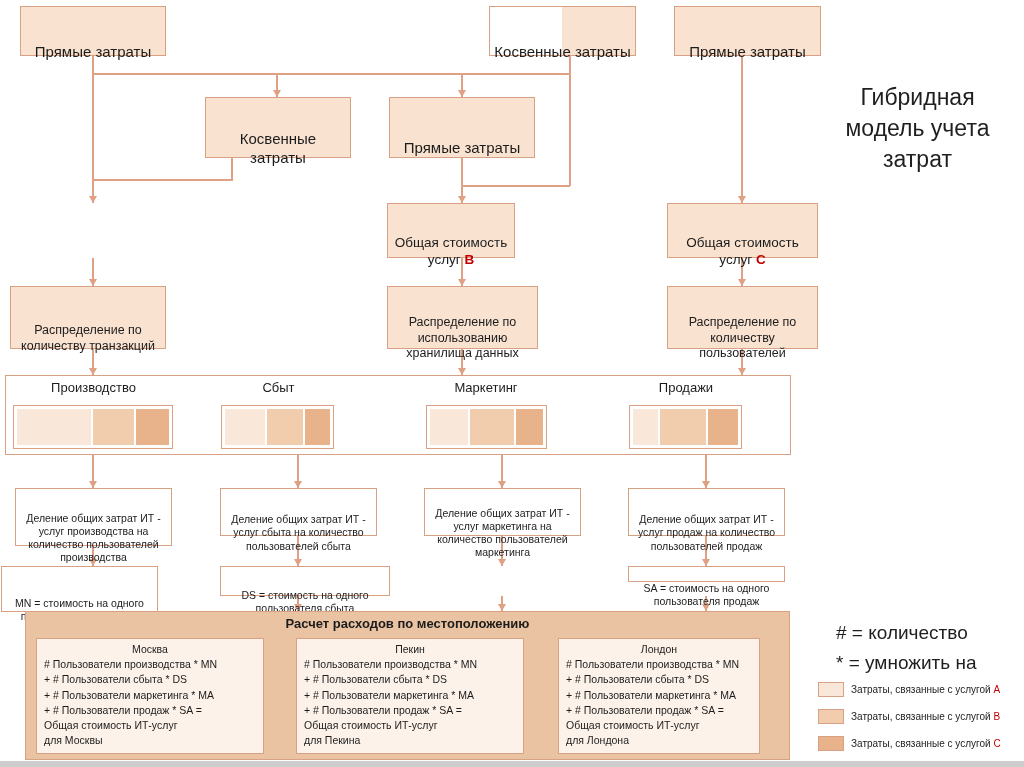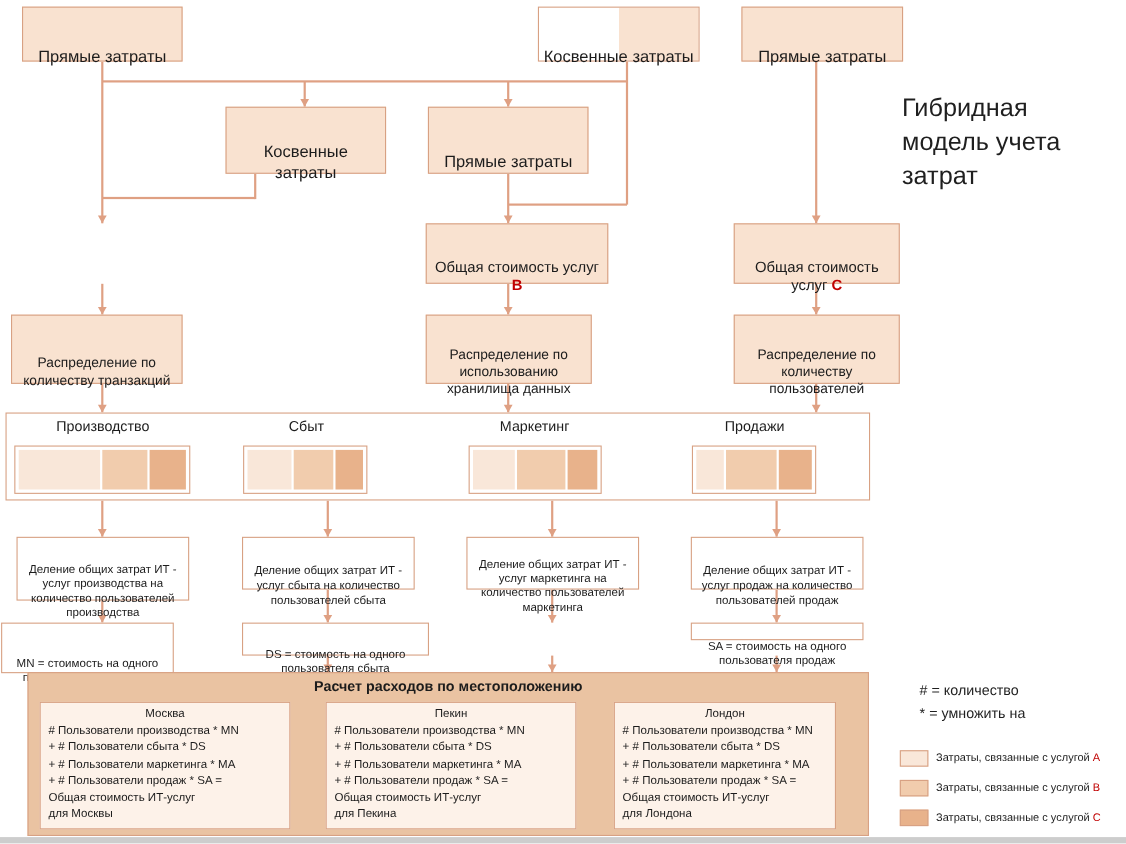--- a/index.html
+++ b/index.html
@@ -21,31 +21,31 @@
        display:flex;align-items:center;justify-content:center;text-align:center;}
   .box .inner{width:100%;padding:1px 4px;line-height:1.25;margin-top:42px;}
   .box.white{background:#ffffff;}
   .box.split{background:linear-gradient(90deg,#ffffff 0 50%,var(--box-fill) 50% 100%);}
   .f15{font-size:15px;}
   .f13{font-size:13.5px;}
   .f12{font-size:12.5px;}
   .f10{font-size:10.5px;}
   .svc{color:var(--accent-red);font-weight:bold;}
   .title{position:absolute;left:820px;top:82px;width:195px;font-size:23px;line-height:1.35;
-         color:#1f1f1f;}
+         text-align:center;color:#1f1f1f;}
   .dept-label{position:absolute;font-size:13px;text-align:center;top:4px;}
   .bar{position:absolute;border:1px solid var(--box-border);background:#ffffff;
        padding:3px;display:flex;gap:2px;}
   .bar > div{height:100%;}
   .bigbox{position:absolute;border:1px solid var(--box-border);background:var(--big-box-fill);}
   .bigbox-header{font-size:13px;font-weight:bold;text-align:center;padding-top:4px;}
   .citybox{position:absolute;border:1px solid var(--box-border);background:var(--inner-box-fill);
            font-size:10.5px;line-height:1.45;padding:3px 7px;}
   .city-name{text-align:center;}
-  .notes{position:absolute;left:836px;top:618px;font-size:13px;line-height:1.6;color:#1f1f1f;}
+  .notes{position:absolute;left:836px;top:618px;font-size:19px;line-height:1.6;color:#1f1f1f;}
   .legend-row{position:absolute;display:flex;align-items:center;width:210px;}
   .swatch{display:inline-block;width:26px;height:15px;border:1px solid var(--box-border);flex:0 0 auto;}
   .legend-label{font-size:10px;margin-left:7px;line-height:1.1;}
   .vline{position:absolute;width:1.5px;background:var(--connector);}
   .hline{position:absolute;height:1.5px;background:var(--connector);}
   .arrow{position:absolute;width:0;height:0;border-left:4.5px solid transparent;
          border-right:4.5px solid transparent;border-top:7px solid var(--connector);}
   .bottom-strip{position:absolute;left:0;top:761px;width:1024px;height:6px;background:#cdcdcd;}
 </style>
 </head>
@@ -119,21 +119,21 @@
 
   <div class="box f15" style="left:205px;top:97px;width:146px;height:61px">
     <div class="inner">Косвенные затраты</div>
   </div>
   <div class="box f15" style="left:389px;top:97px;width:146px;height:61px">
     <div class="inner">Прямые затраты</div>
   </div>
 
   <div class="title">Гибридная модель учета затрат</div>
 
-  <div class="box f13" style="left:387px;top:203px;width:166px;height:55px">
+  <div class="box f13" style="left:387px;top:203px;width:128px;height:55px">
     <div class="inner">
       <span>Общая стоимость услуг</span>
       <span class="svc">B</span>
     </div>
   </div>
   <div class="box f13" style="left:667px;top:203px;width:151px;height:55px">
     <div class="inner">
       <span>Общая стоимость услуг</span>
       <span class="svc">C</span>
     </div>

